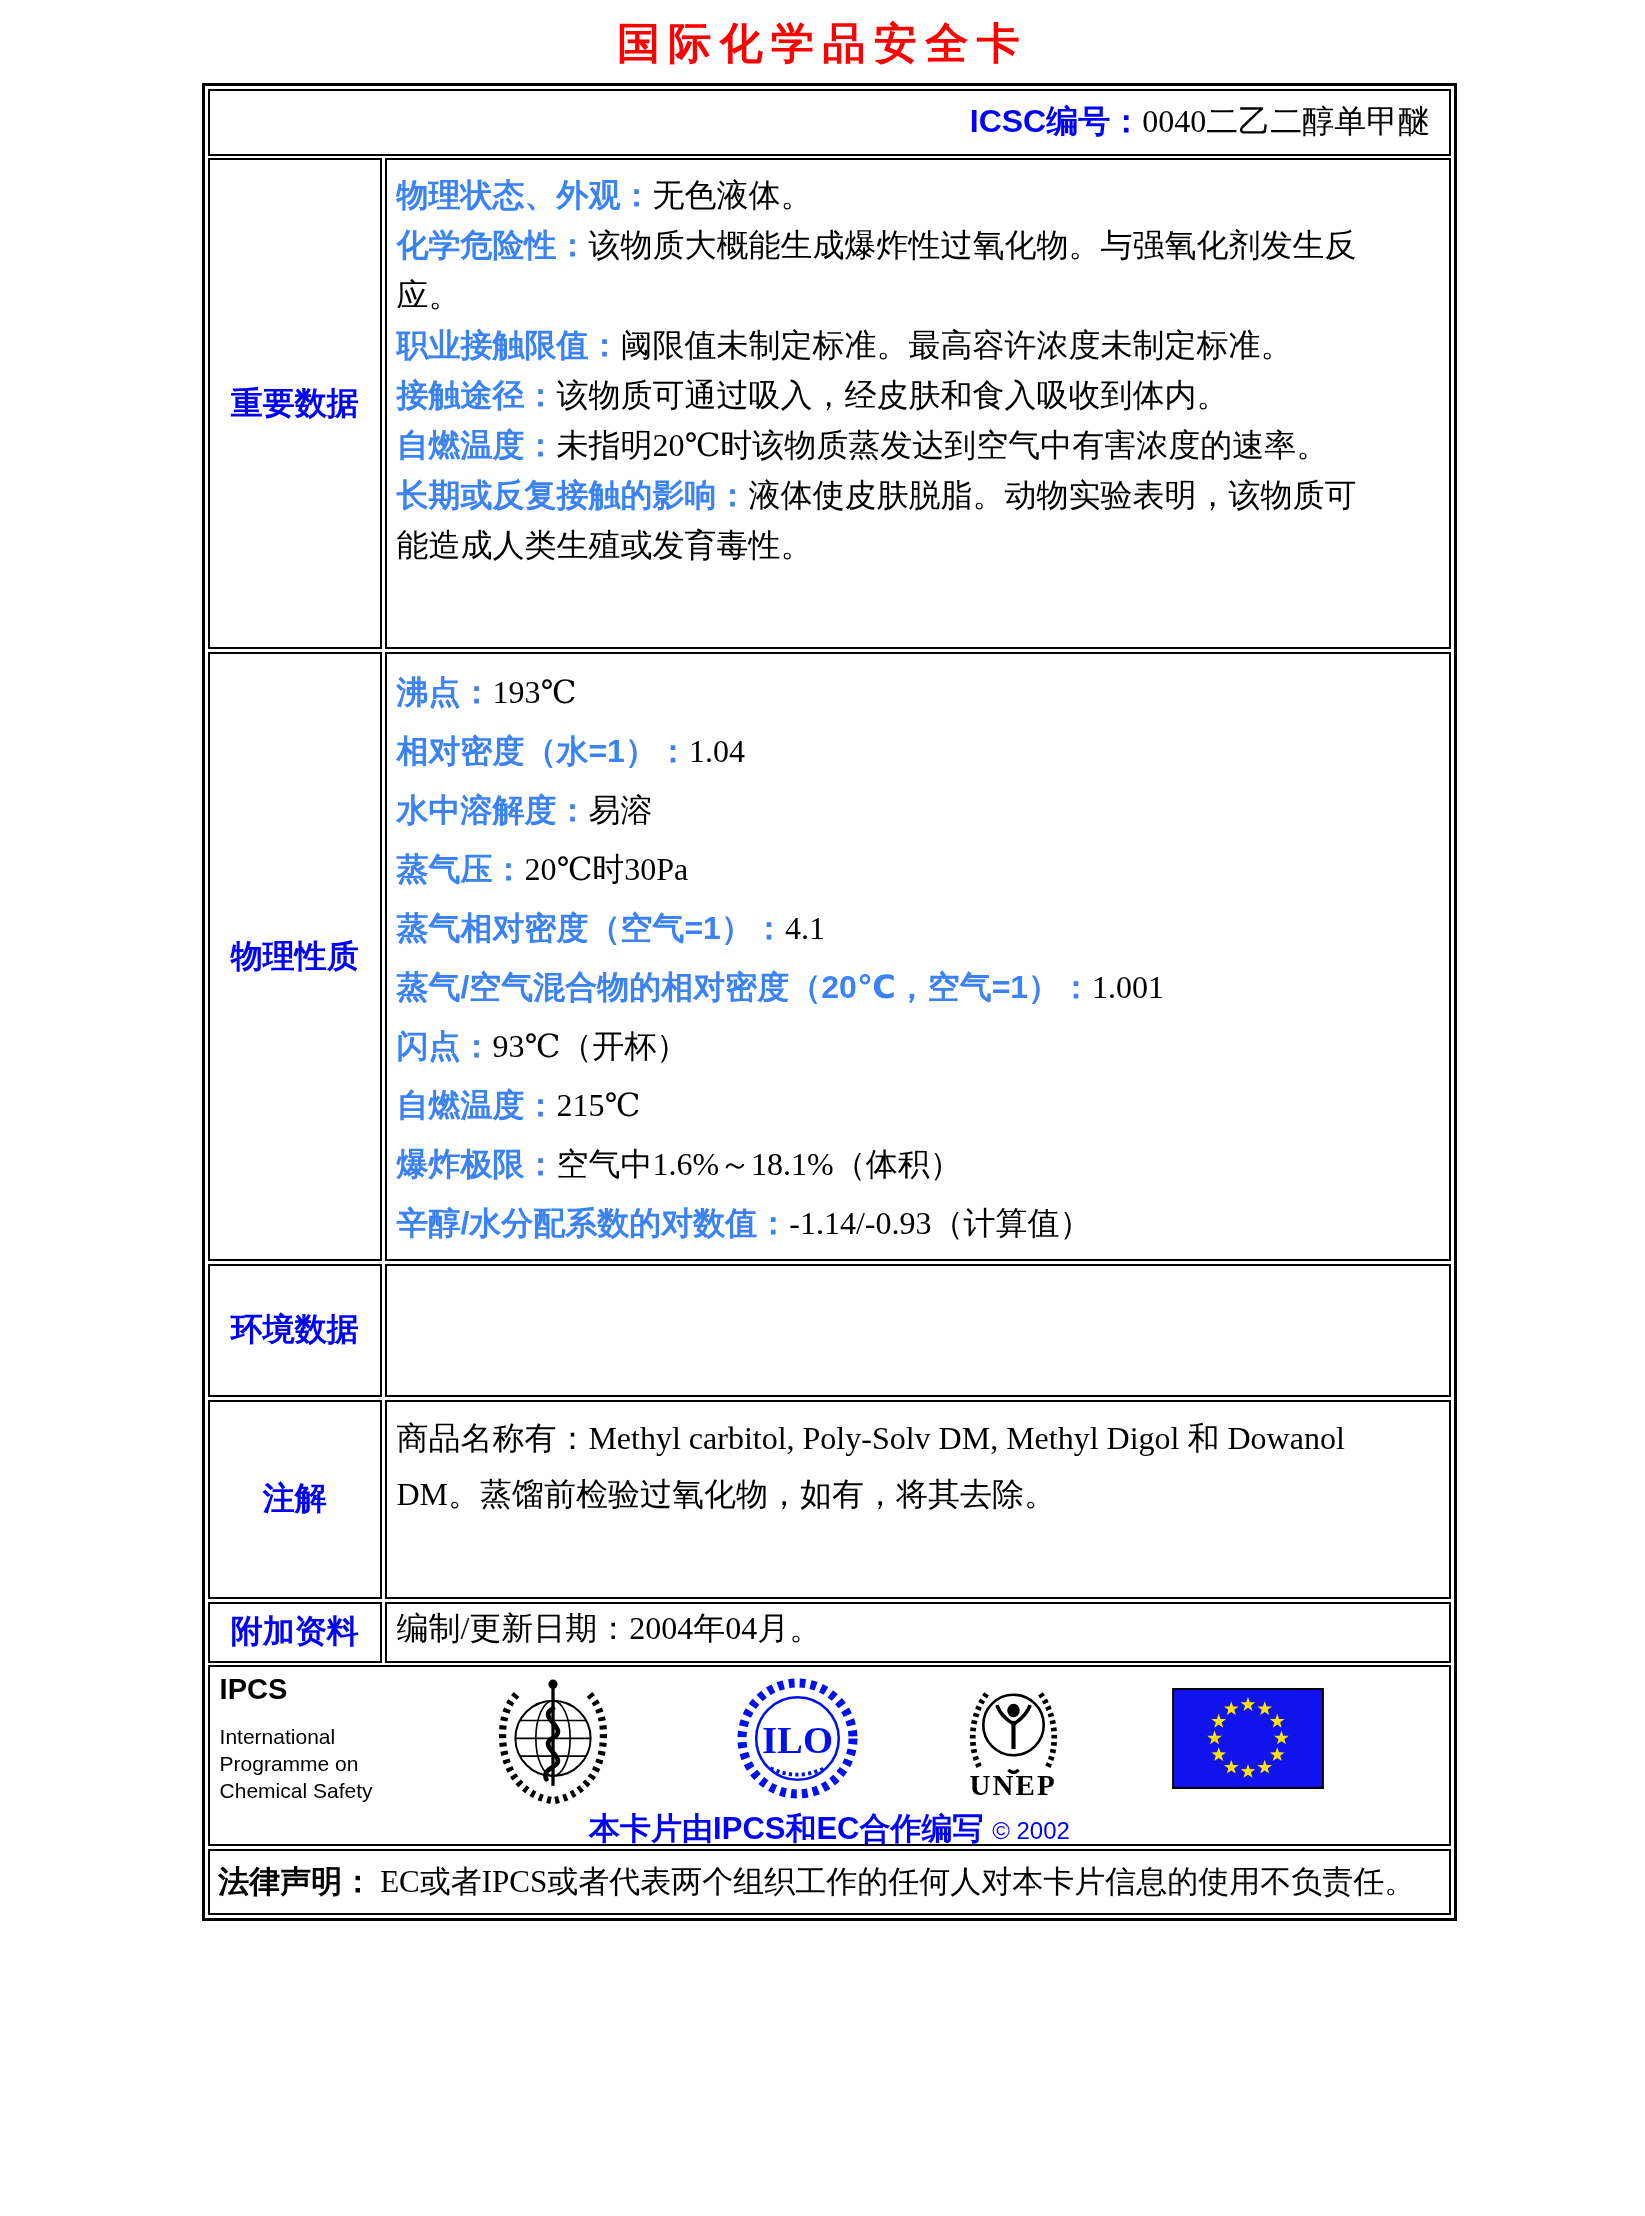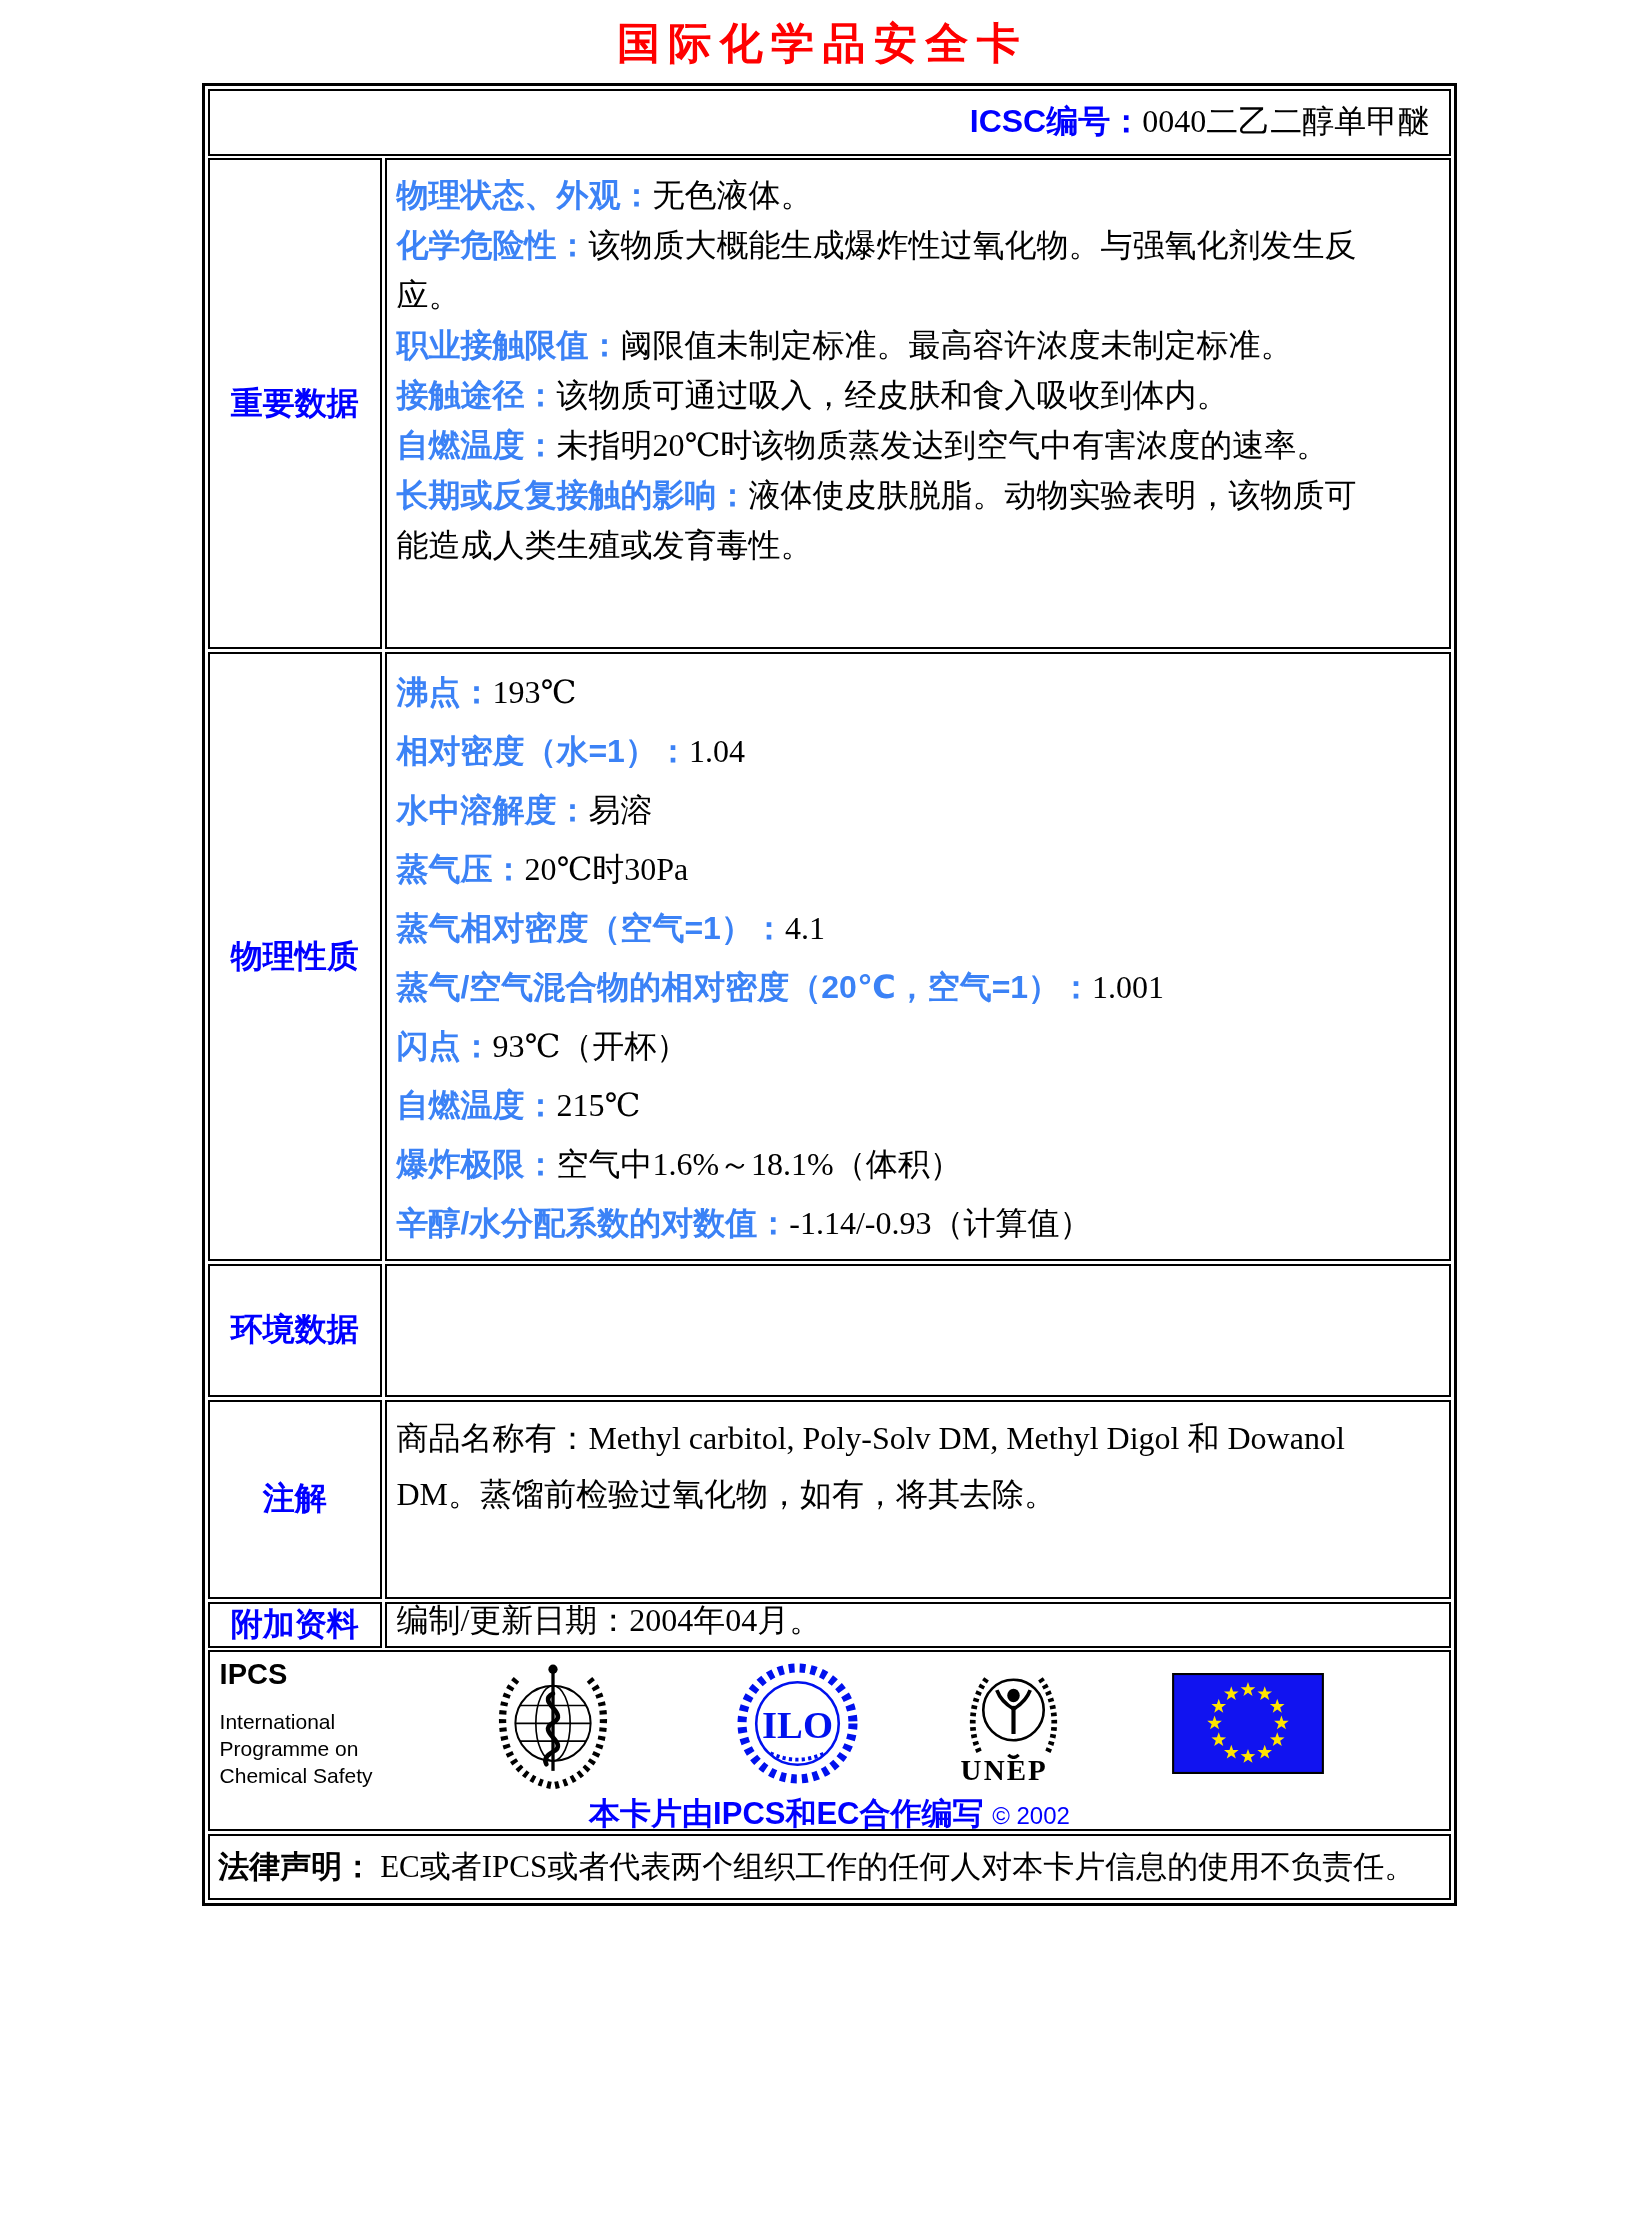--- a/index.html
+++ b/index.html
@@ -36,39 +36,39 @@
     flex:none; width:174px; display:flex; align-items:center; justify-content:center;
     color:#0000ff; font-weight:bold; font-size:32px;
     font-family:"Liberation Sans","DejaVu Sans",sans-serif;
     text-align:center;
   }
   .content-cell { flex:1; font-size:32px; padding:7px 70px 7px 9.8px; }
   .row-important   { height:491px; }
   .row-physical    { height:609px; }
   .row-environment { height:133px; }
   .row-notes       { height:199px; }
-  .row-additional  { height:46px; }
+  .row-additional  { height:61px; }
   .row-logos       { height:181px; }
   .row-legal       { height:66px; }
   .important-content { line-height:50px; padding-top:9.8px; }
   .physical-content  { line-height:59px; padding-top:8.4px; }
   .notes-content     { line-height:56px; padding-top:8.4px; }
   .additional-content{ display:flex; align-items:center; padding-top:0; padding-bottom:7px; }
   .k {
     color:#3b82f6; font-weight:bold;
     font-family:"Liberation Sans","DejaVu Sans",sans-serif;
   }
   .k-black { color:#000; font-weight:normal; font-family:inherit; }
   
   .logos-cell { flex:1; display:flex; flex-direction:column; padding:4.2px 0 0 0; }
   .logos-strip { display:flex; align-items:center; height:134px; }
   .ipcs-block { margin-left:9.8px; width:181px; color:#000; font-family:"Liberation Sans","DejaVu Sans",sans-serif; }
   .ipcs-acronym { font-size:29px; font-weight:bold; margin-bottom:17px; }
   .ipcs-line { font-size:21px; line-height:27px; }
-  .logo-box { flex:none; display:flex; flex-direction:column; align-items:flex-start; }
+  .logo-box { flex:none; display:flex; flex-direction:column; align-items:center; }
   .logo-who  { margin-left:86px; }
   .logo-ilo  { margin-left:114px; }
   .logo-unep { margin-left:99px; }
   .logo-eu   { margin-left:106px; }
   .unep-word {
     font-size:29px; font-weight:bold; letter-spacing:2.1px; margin-top:-4.2px;
     font-family:"Liberation Serif","DejaVu Serif",serif;
   }
   .logos-caption {
     text-align:center; margin-top:2.8px;

